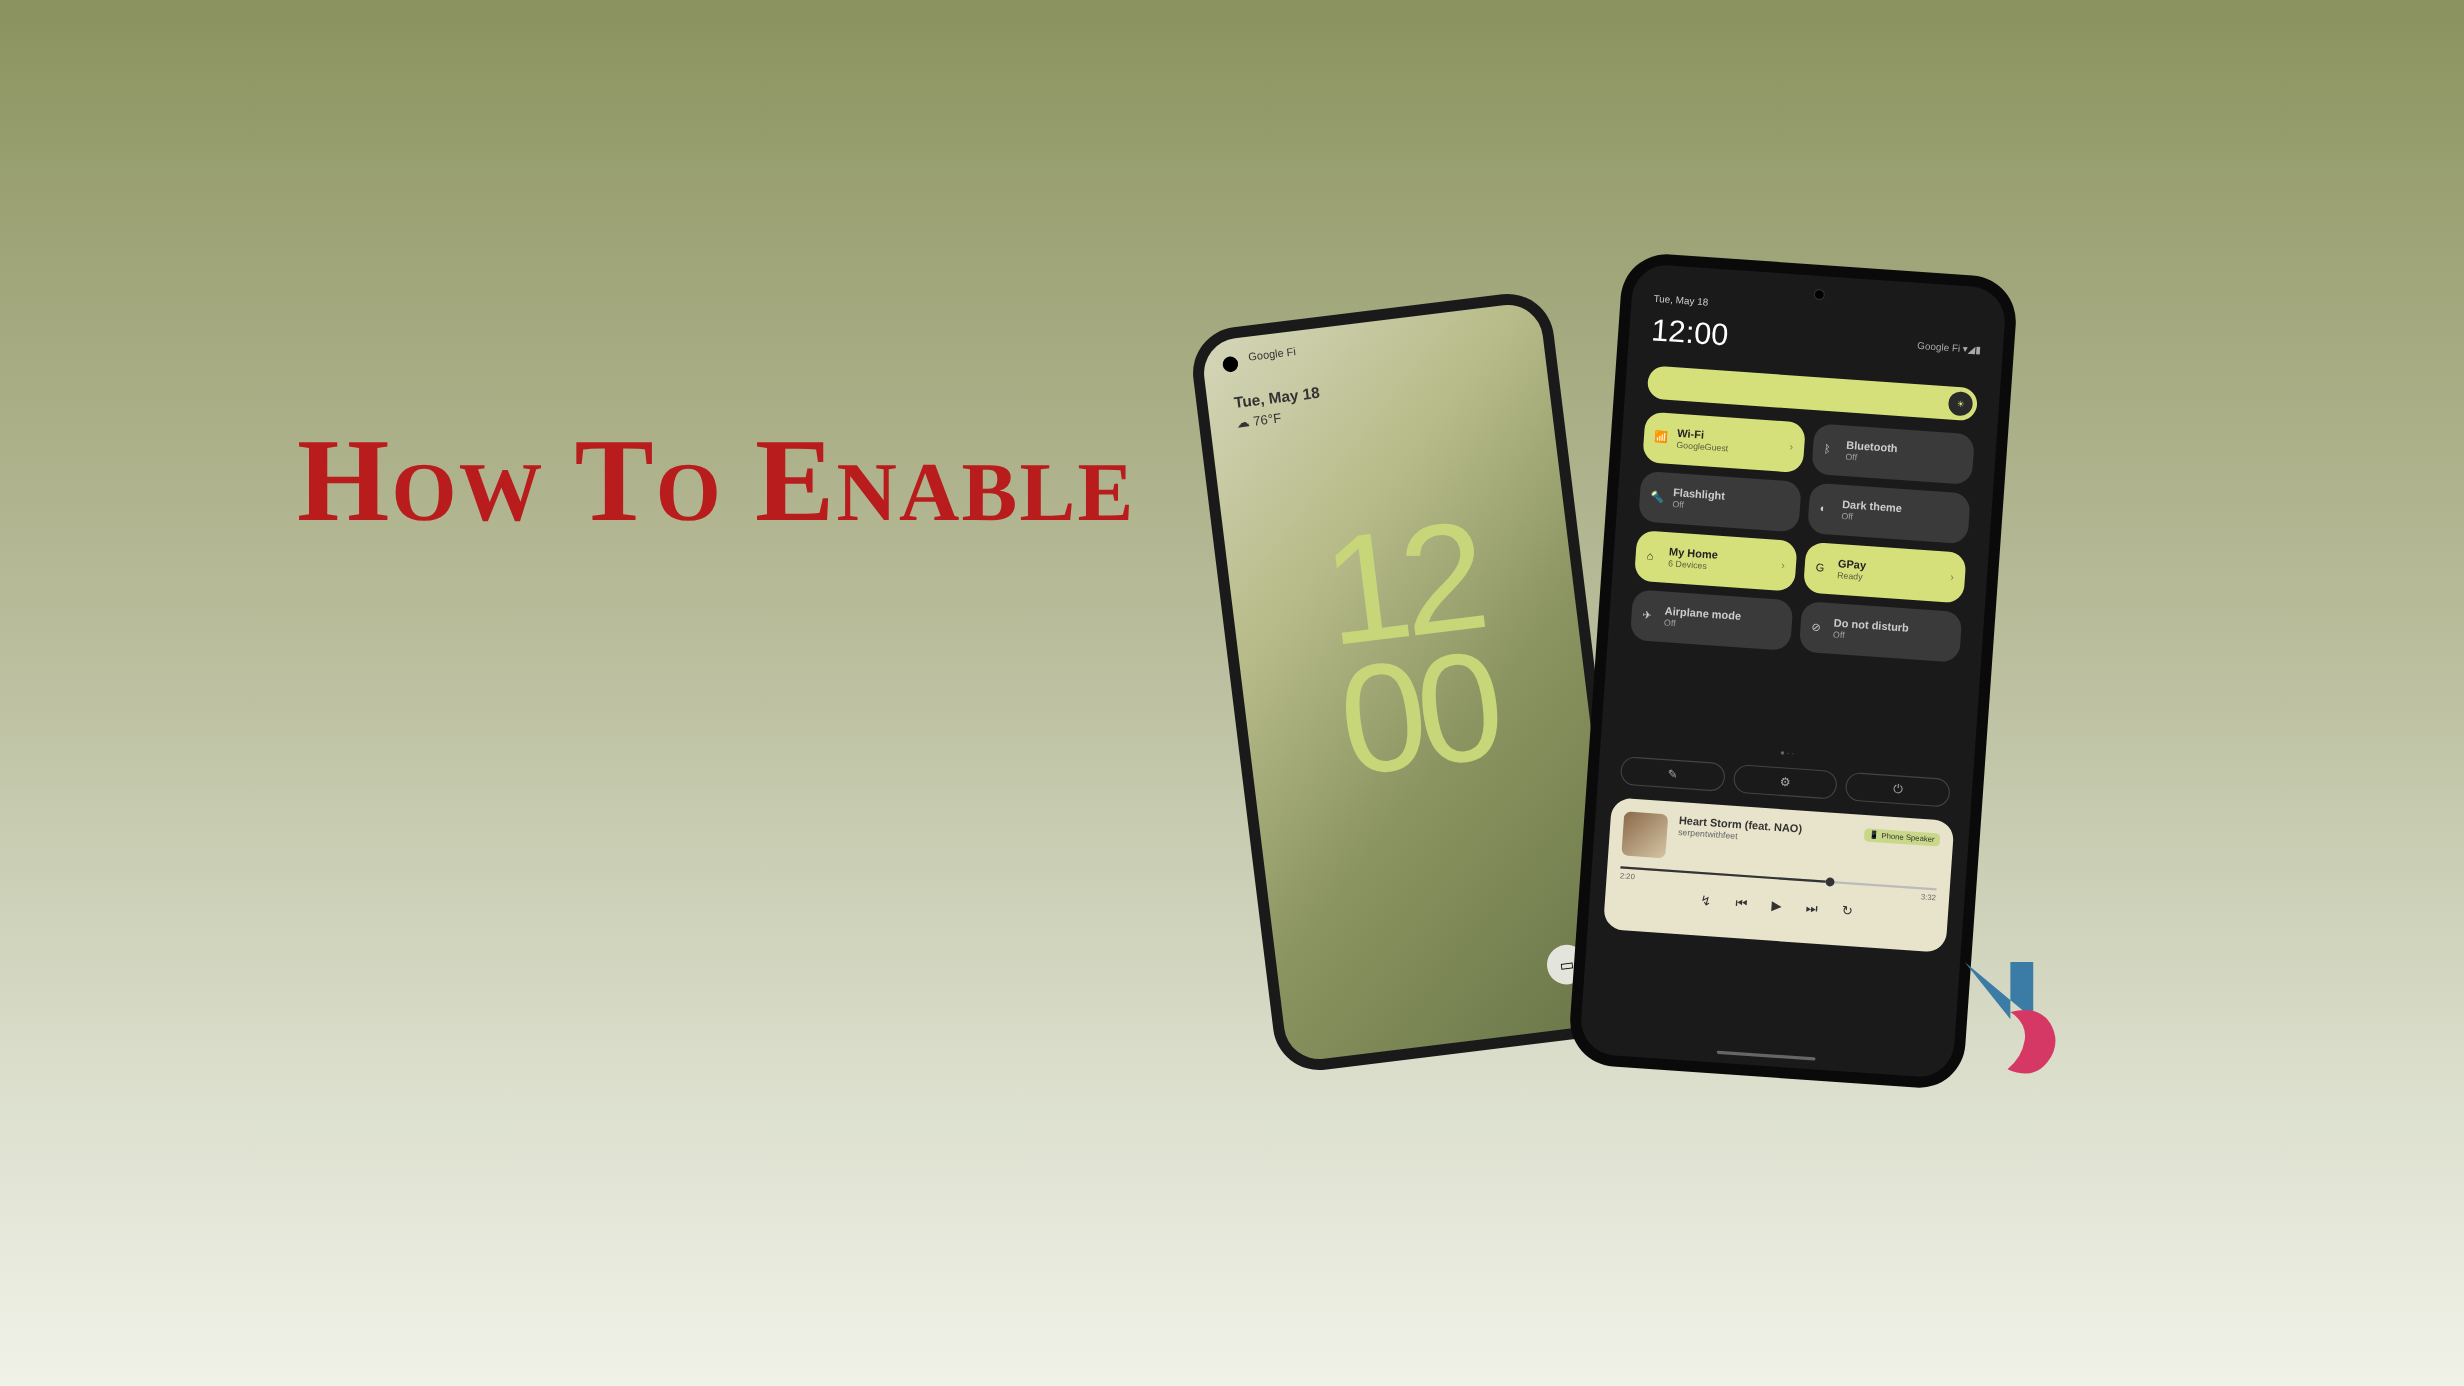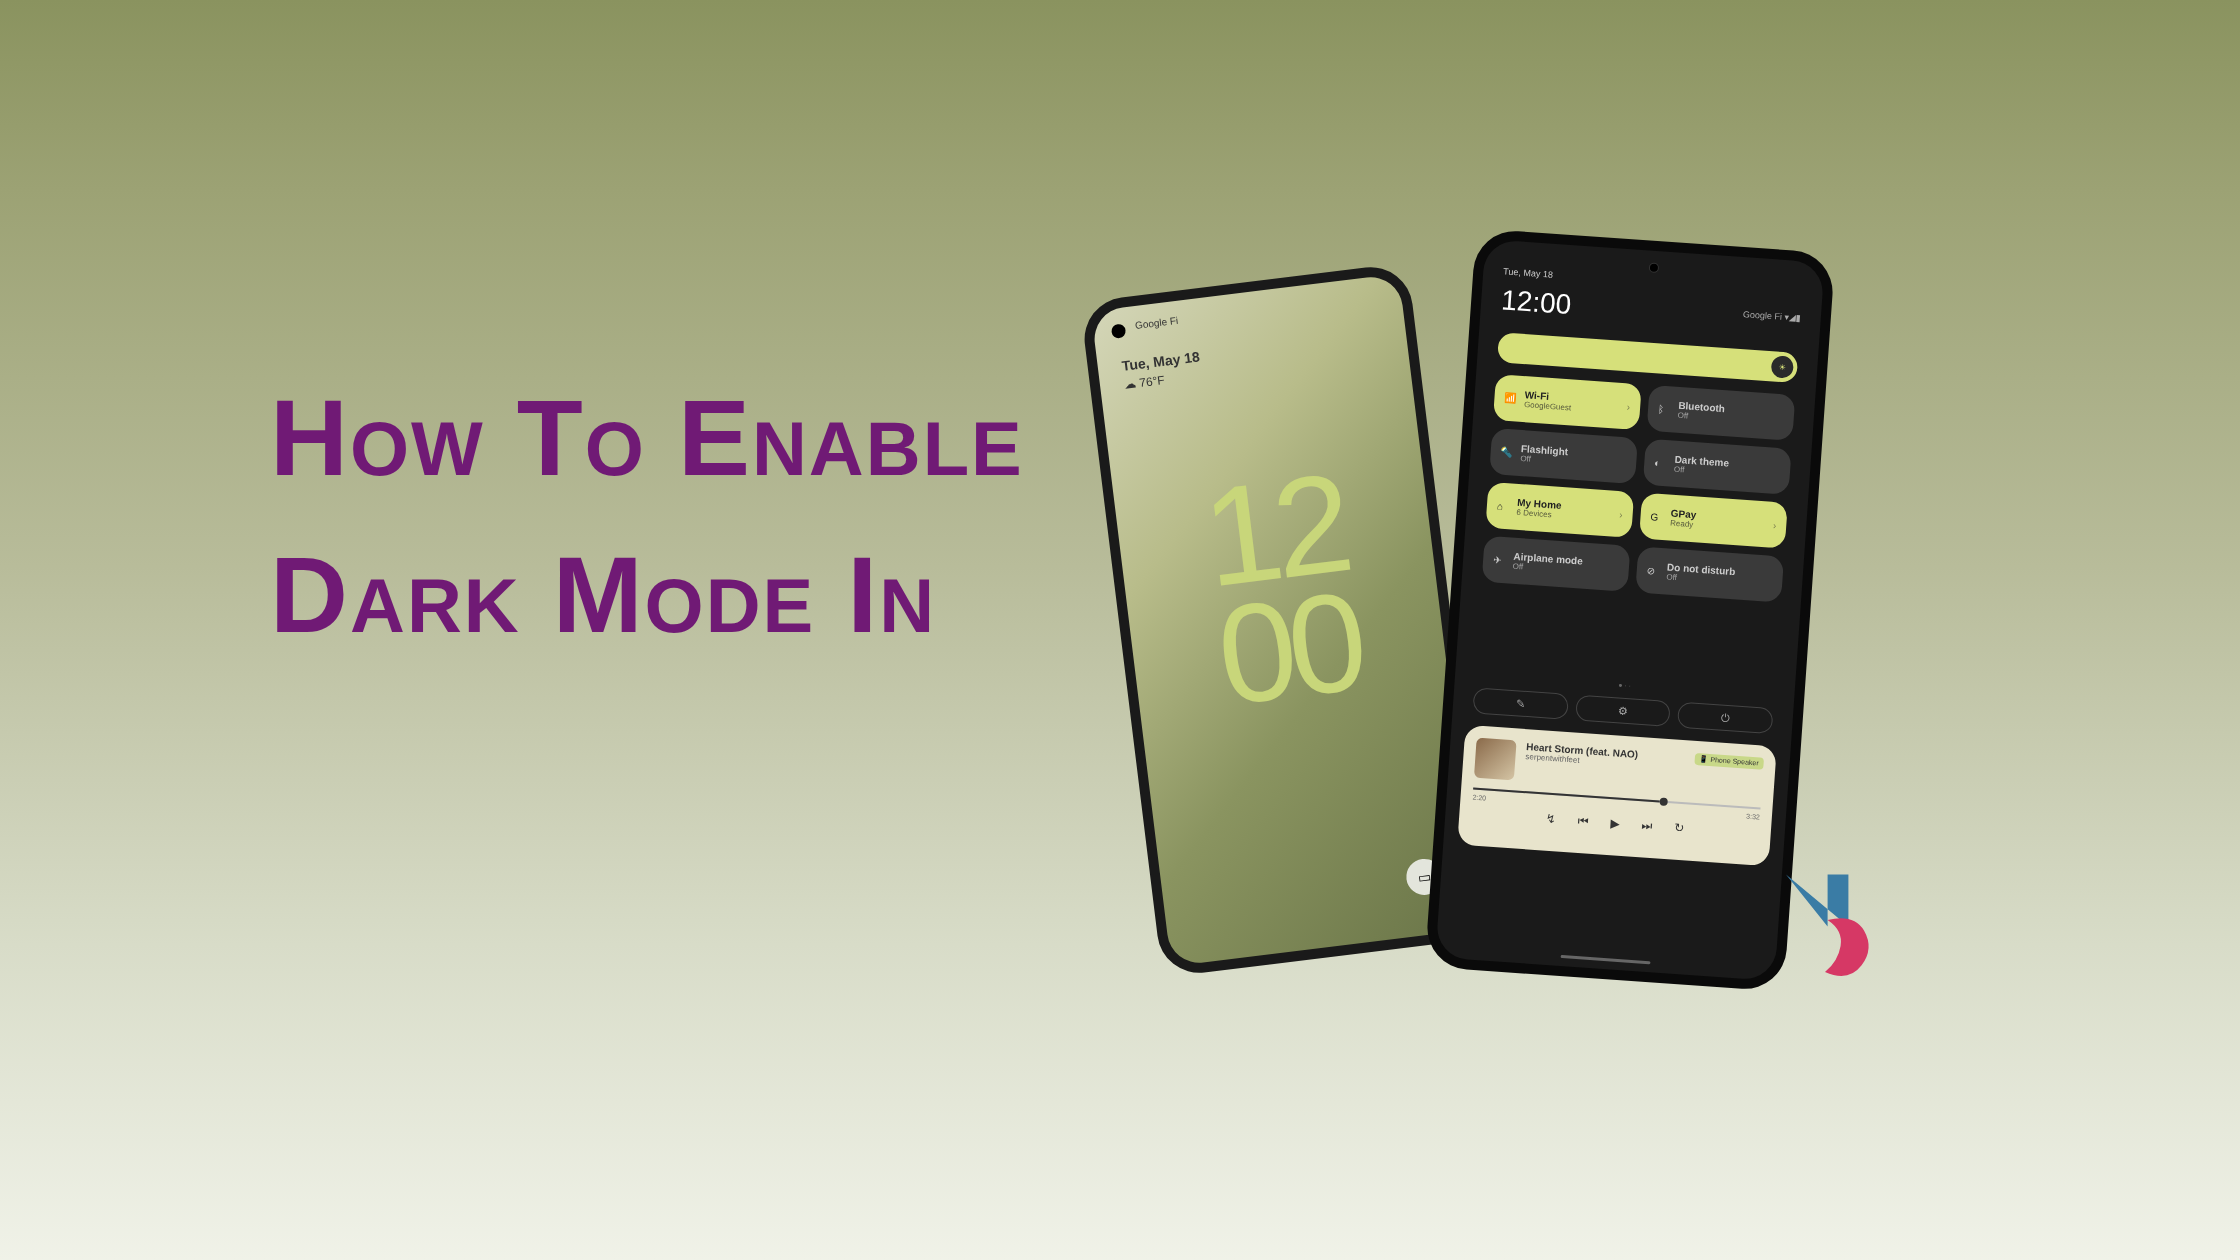--- a/index.html
+++ b/index.html
@@ -8,24 +8,24 @@
   height: 1260px;
   background: linear-gradient(180deg, #8a935f 0%, #9ca274 15%, #b8bc9a 45%, #d8dcc8 75%, #f0f2e8 100%);
   font-family: Arial, sans-serif;
   position: relative;
   overflow: hidden;
 }
 .title {
   position: absolute;
   left: 270px;
   top: 360px;
-  font-family: Liberation Sans, sans-serif;
+  font-family: Liberation Serif, serif;
   font-size: 108px;
   font-weight: 900;
-  color: #701a75;
+  color: #b91c1c;
   line-height: 1.45;
   text-transform: capitalize;
   letter-spacing: 2px;
   font-variant: small-caps;
 }
 .phones-container {
   position: absolute;
   left: 1080px;
   top: 240px;
   width: 780px;
@@ -312,21 +312,20 @@
   display: flex;
   justify-content: space-between;
   align-items: flex-start;
 }
 </style>
 </head>
 <body>
 
 <div class="title">
   <div>How To Enable</div>
-  <div>Dark Mode In</div>
 </div>
 
 <div class="phones-container">
 
   <div class="phone phone-left">
     <div class="screen screen-left">
       <div class="camera-hole"></div>
       <div class="status-left">Google Fi</div>
       <div class="date-widget">
         <div class="date">Tue, May 18</div>

